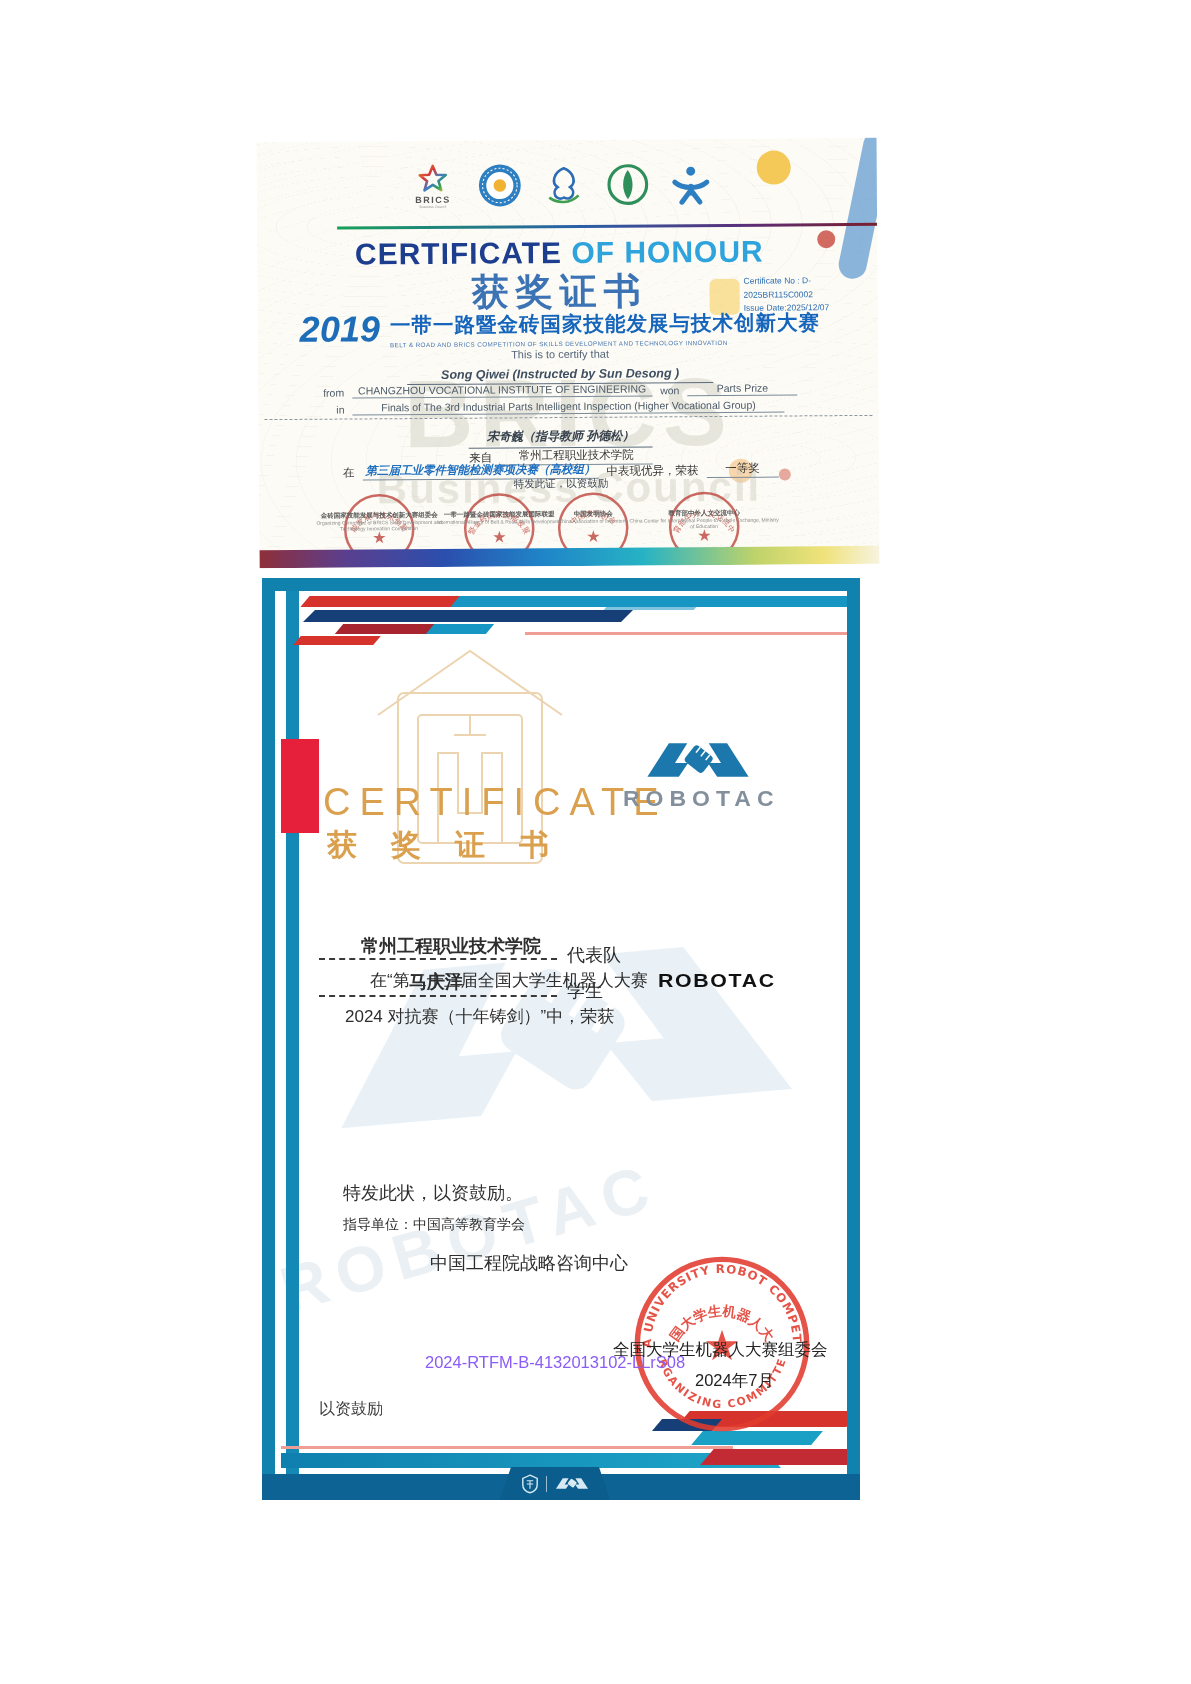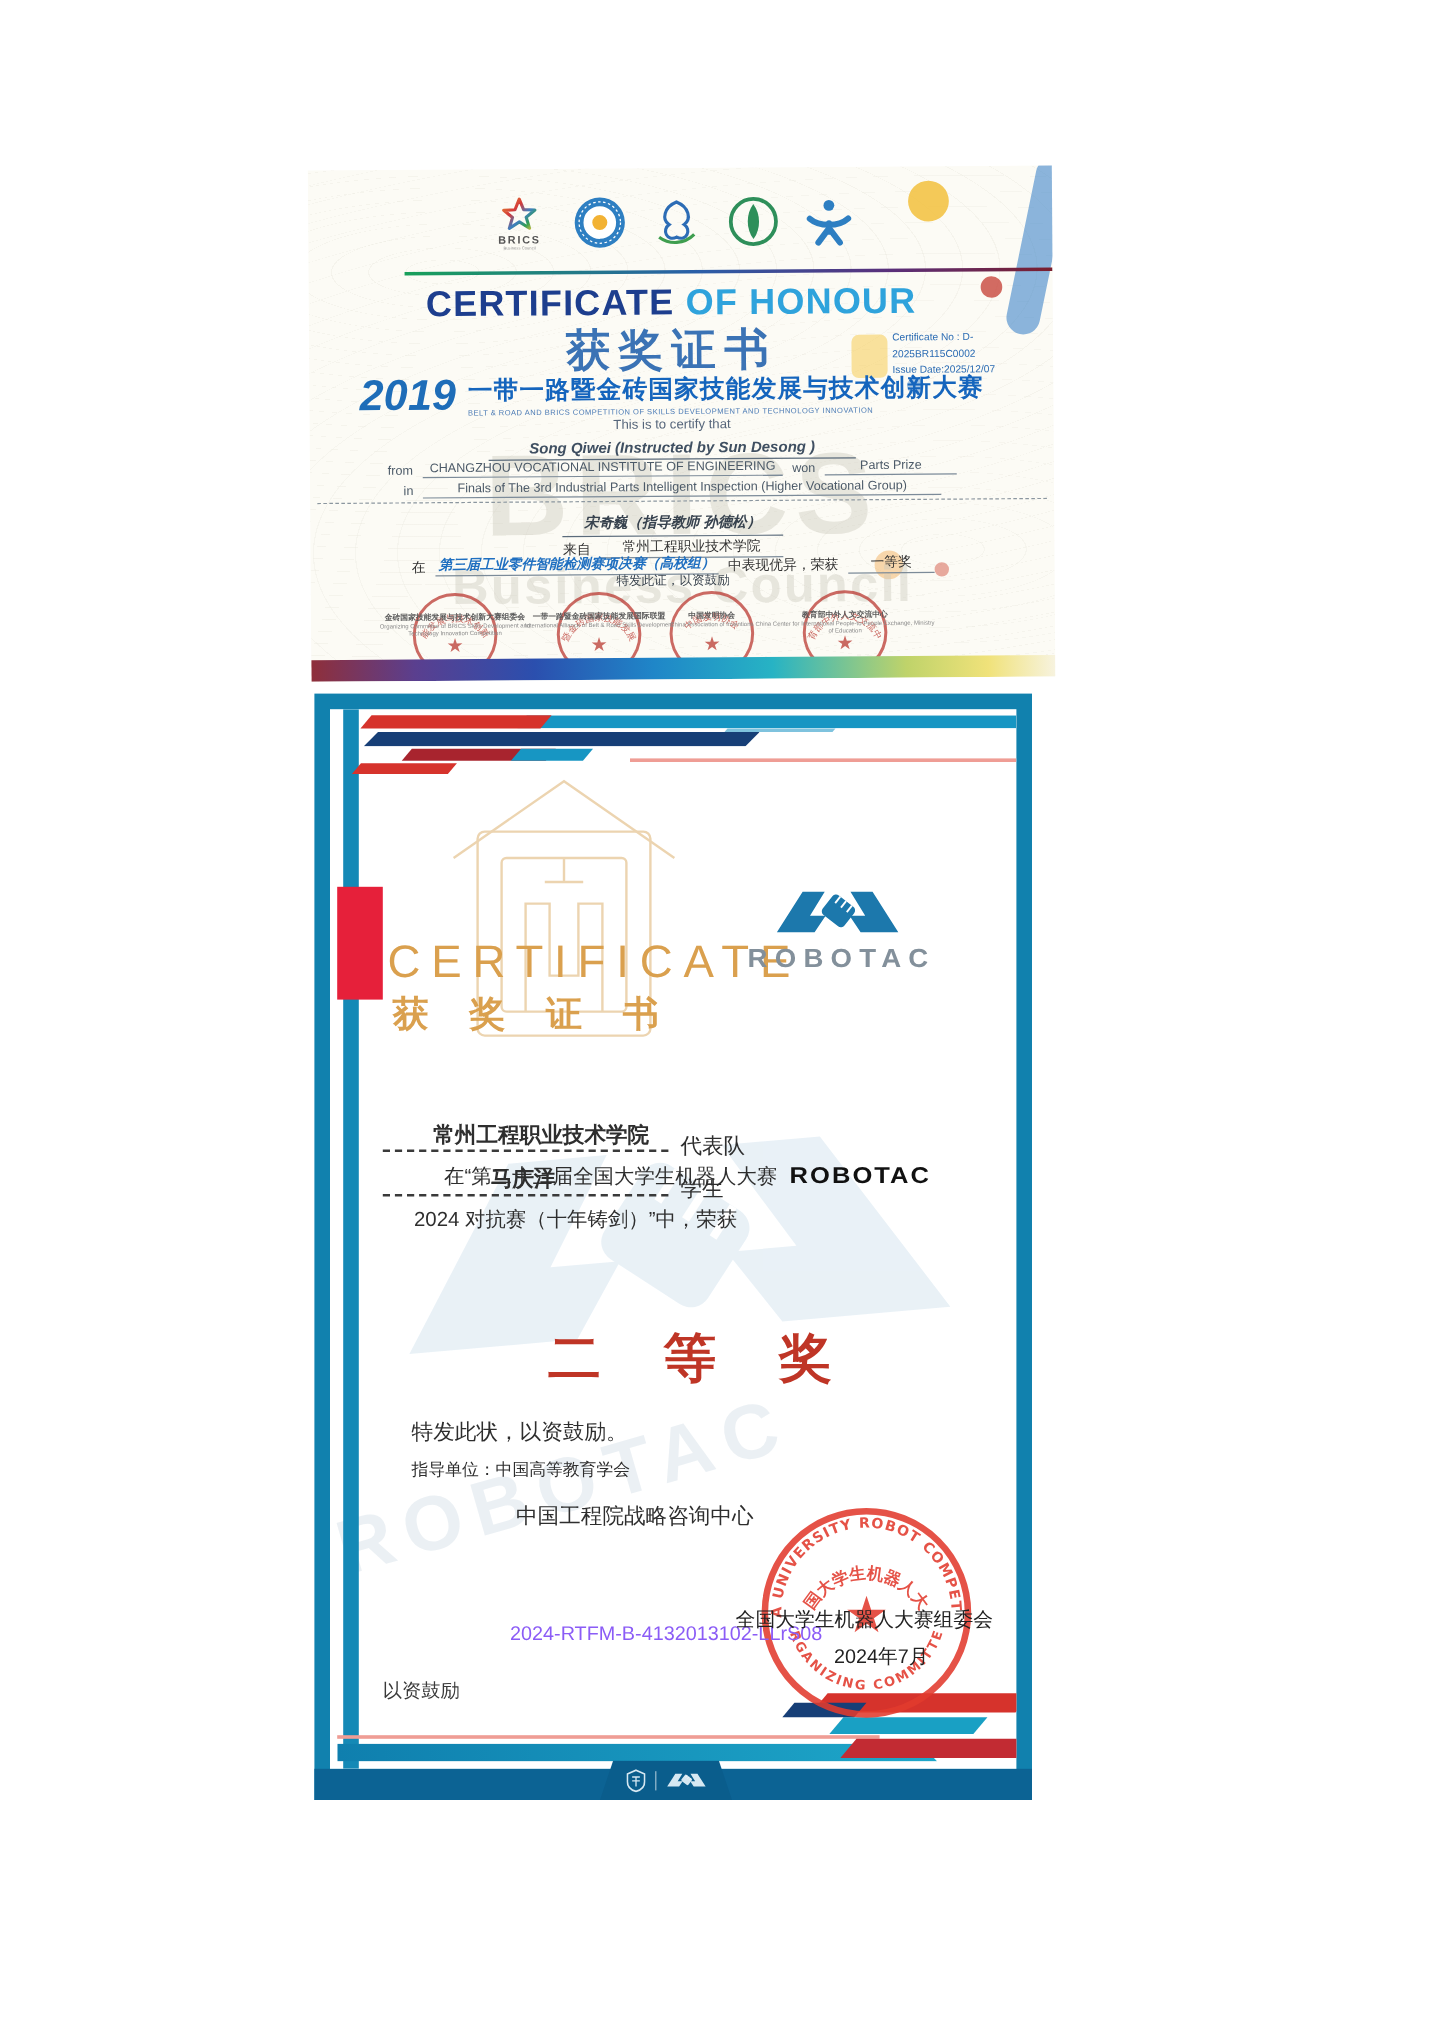--- a/index.html
+++ b/index.html
@@ -358,21 +358,20 @@
       <div class="f-value fv2">马庆洋</div>
       <div class="f-line fl2"></div>
       <div class="f-suffix fs2">学生</div>
 
       <div class="cb-body1">
         <span>在“第二十三届全国大学生机器人大赛</span>
         <span class="cb-body-logo">ROBOTAC</span>
       </div>
       <div class="cb-body2">2024 对抗赛（十年铸剑）”中，荣获</div>
 
-      <div class="cb-award">二 等 奖</div>
 
       <div class="cb-issue">特发此状，以资鼓励。</div>
       <div class="cb-guide1">
         <span>指导单位：</span><span>中国高等教育学会</span>
       </div>
       <div class="cb-guide2">中国工程院战略咨询中心</div>
 
       <div class="cb-certno">2024-RTFM-B-4132013102-LLrS08</div>
       <div class="cb-committee">全国大学生机器人大赛组委会</div>
       <div class="cb-date">2024年7月</div>

